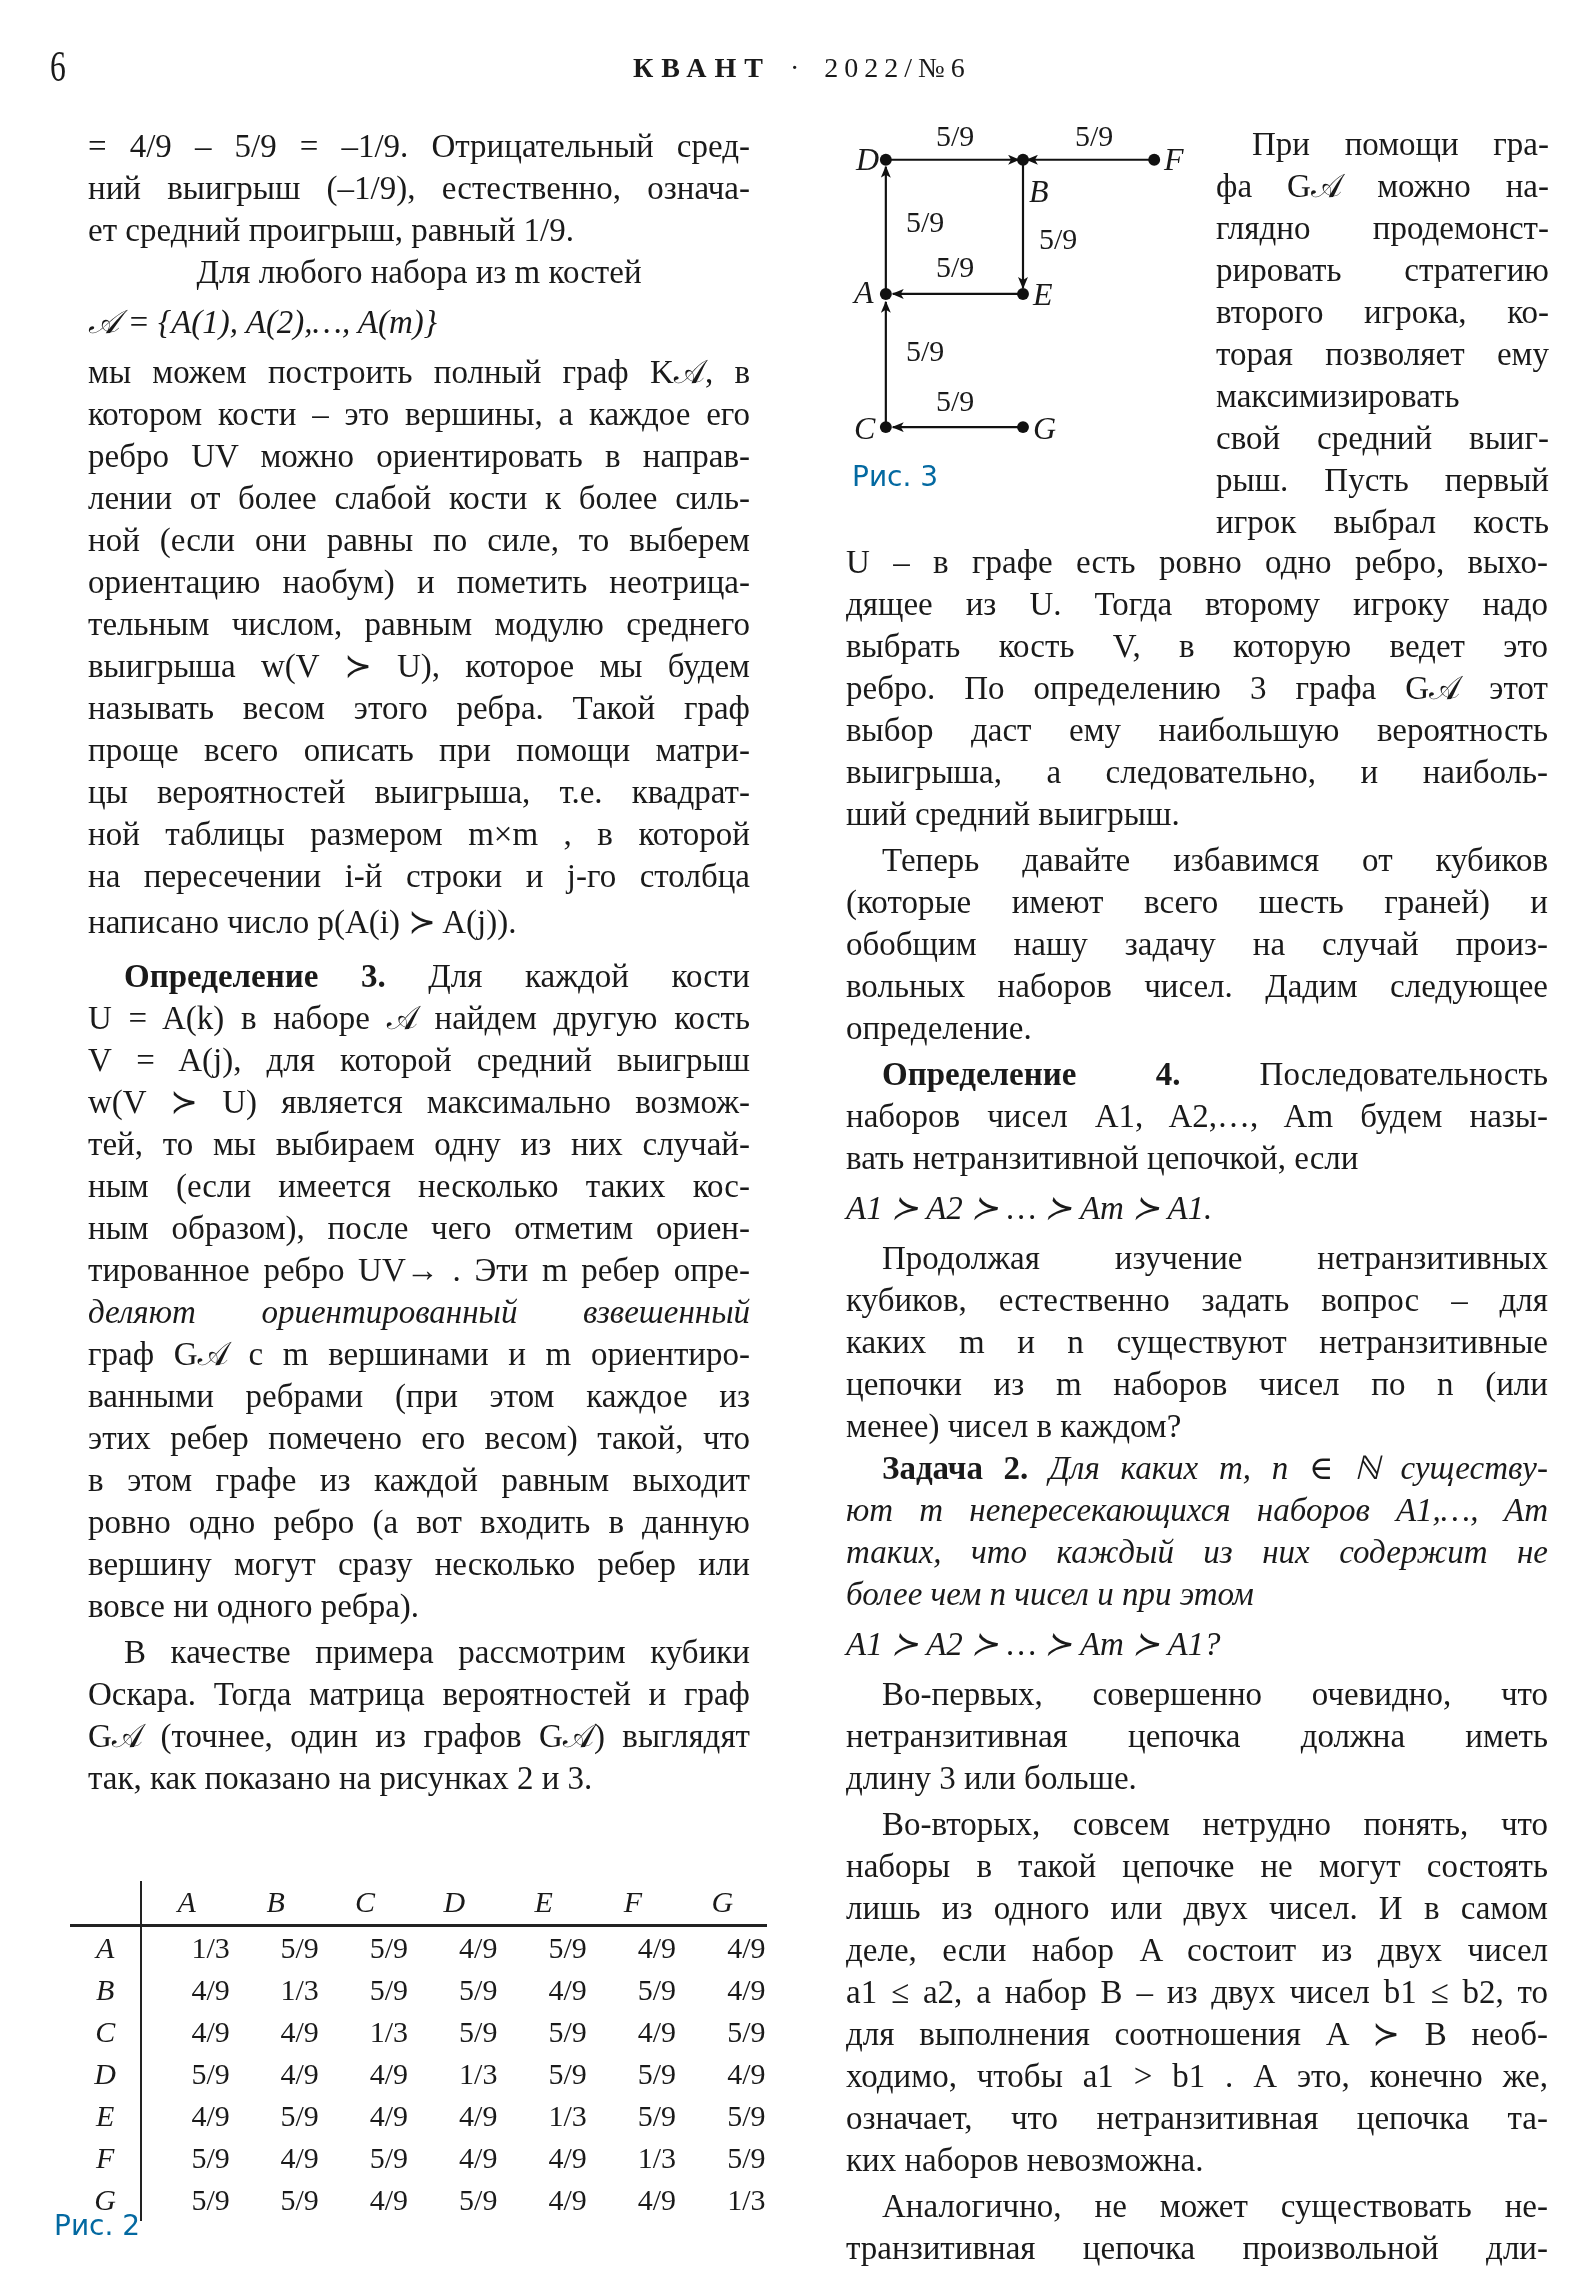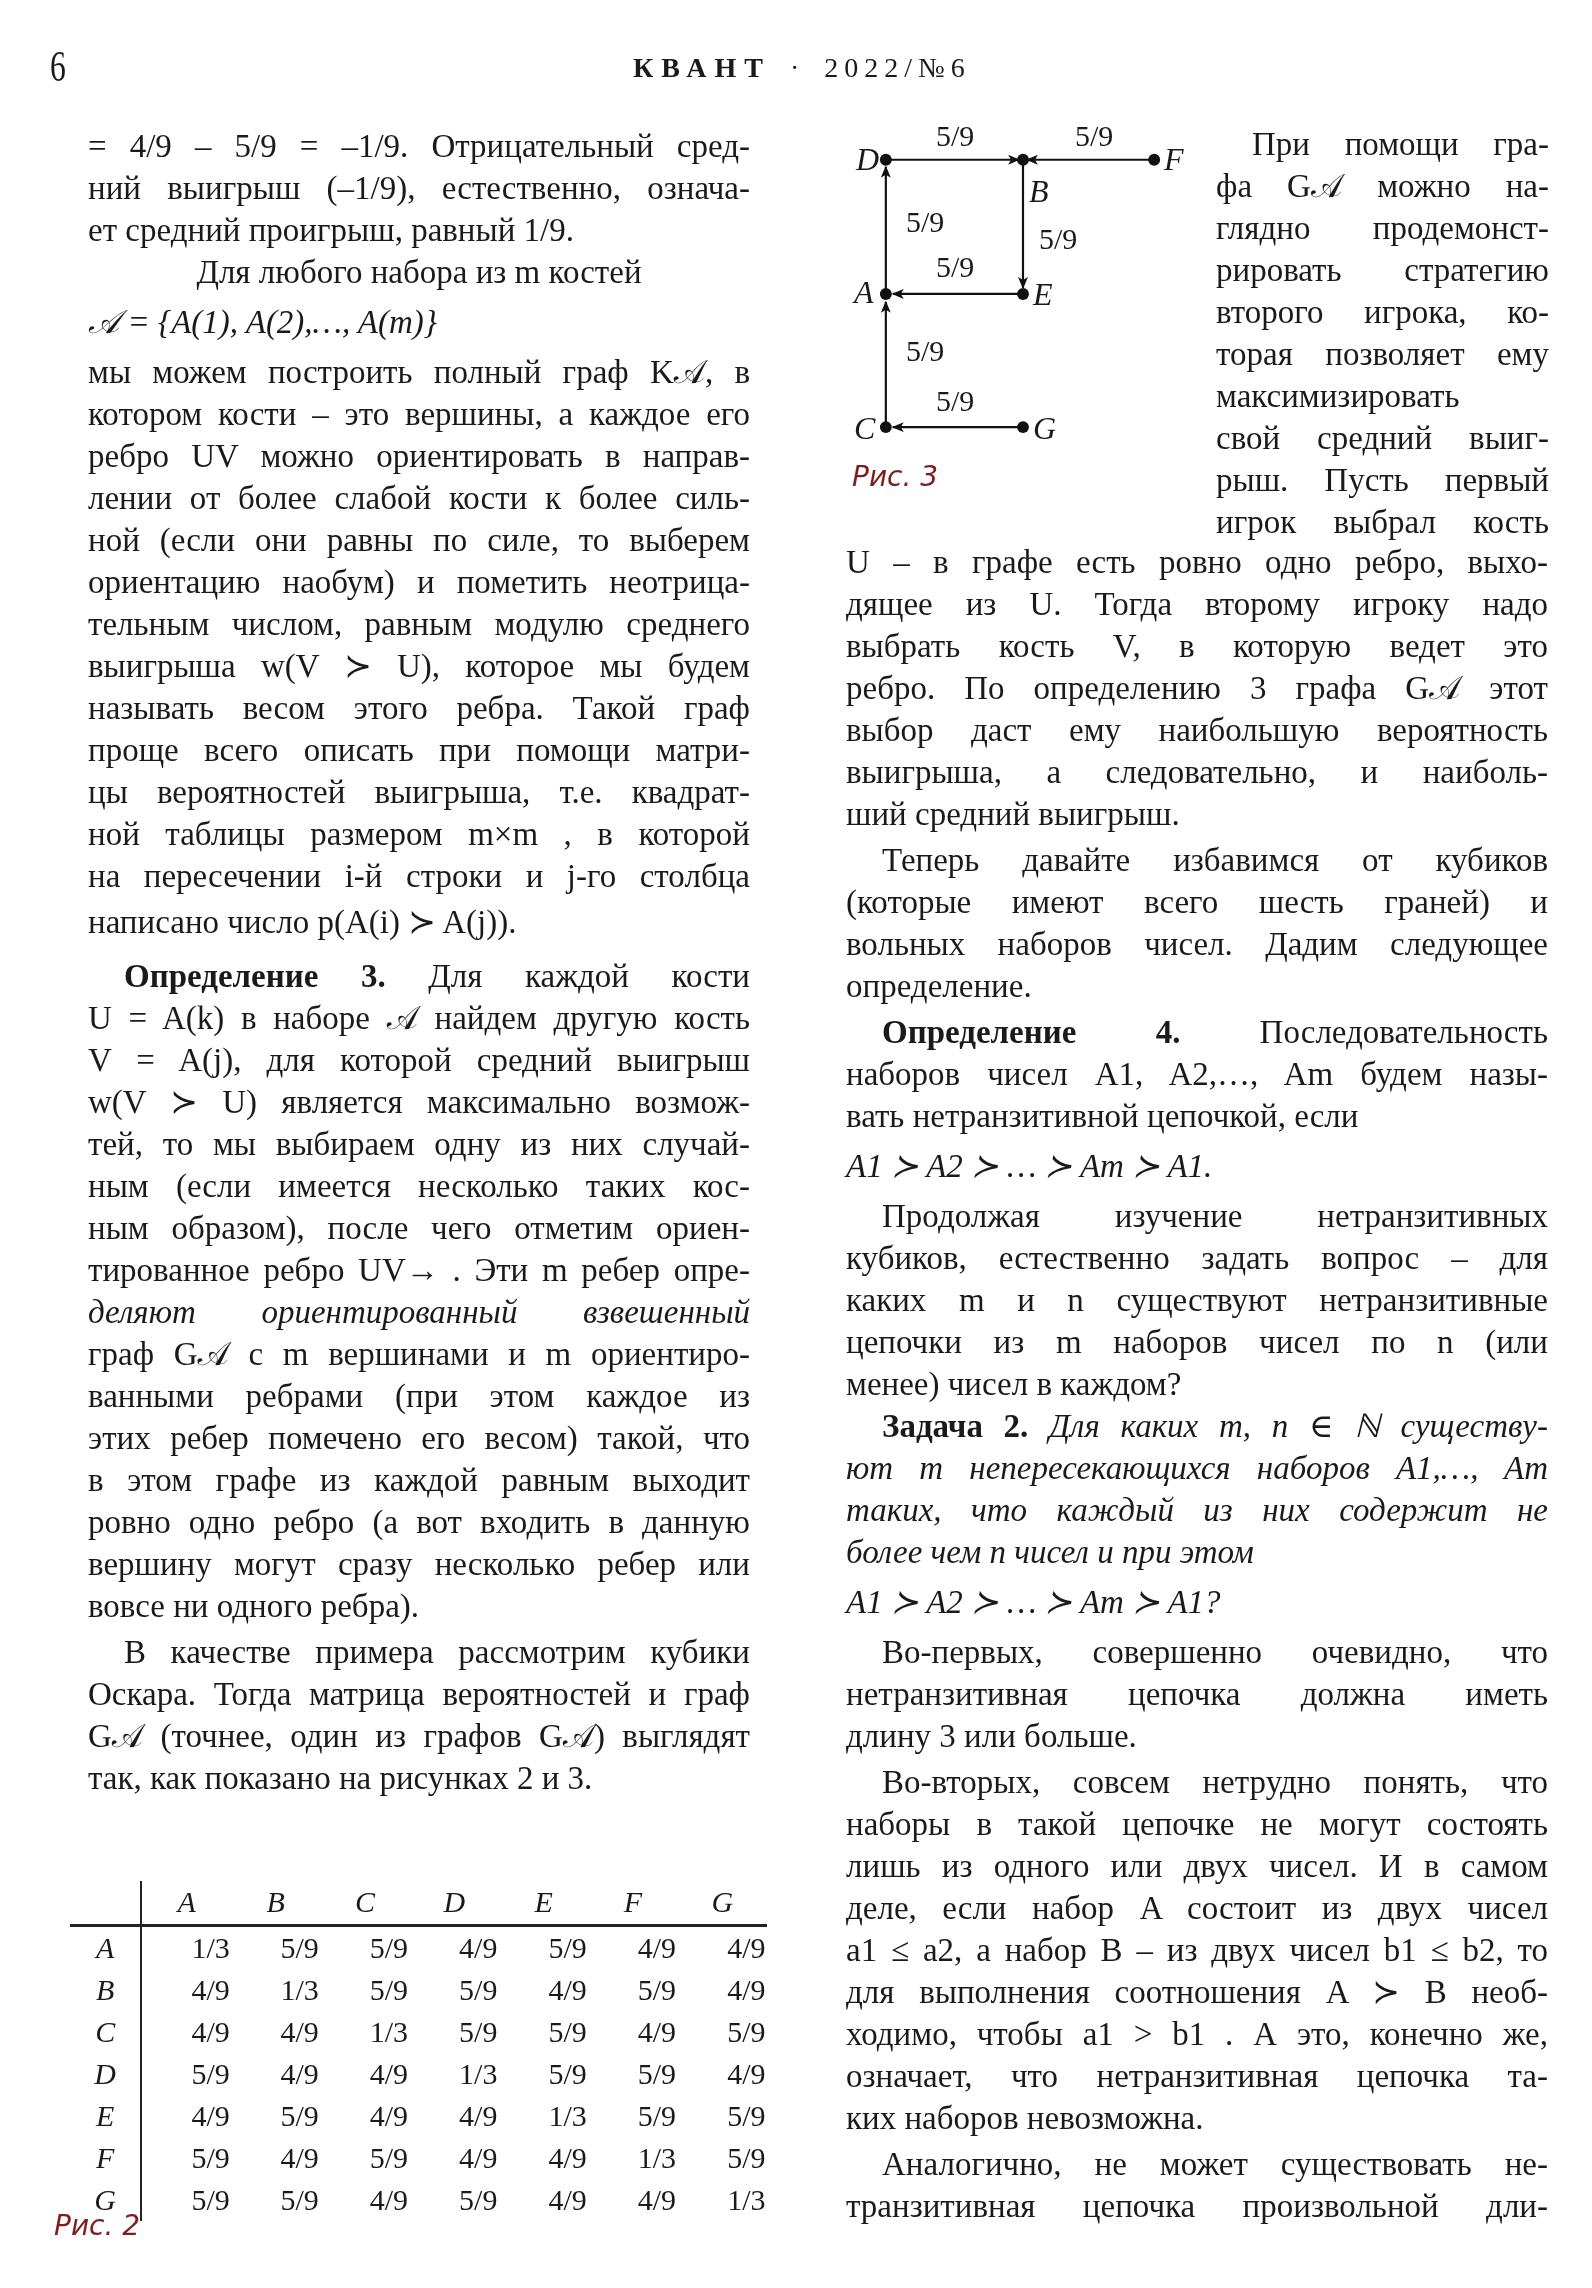--- a/index.html
+++ b/index.html
@@ -38,22 +38,22 @@
   b { font-weight: bold; }
   .math { font-style: italic; }
   .formula { display: block; text-align: left; height: 58px; line-height: 58px; white-space: nowrap; }
   .spacer { display: block; height: 8px; }
   .para-gap { display: block; height: 4px; }
 
   
   .fig3 { position: absolute; left: 844px; top: 117px; width: 358px; height: 378px; }
   .fig3 svg { position: absolute; left: 0; top: 0; }
   .fig-caption {
-    position: absolute; font-family: "DejaVu Sans", sans-serif; font-style: italic;
-    font-size: 28px; line-height: 34px; color: #7f1d1d;
+    position: absolute; font-family: "DejaVu Sans", sans-serif; 
+    font-size: 28px; line-height: 34px; color: #0369a1;
   }
 
   
   .fig2 { position: absolute; left: 70px; top: 1881px; width: 697px; }
   table.prob { border-collapse: collapse; font-size: 30px; }
   table.prob th, table.prob td { height: 40px; padding: 0; text-align: center; font-weight: normal; }
   table.prob th.corner { width: 82px; border-right: 2px solid #222; }
   table.prob thead th { border-bottom: 3px solid #222; font-style: italic; height: 44px; }
   table.prob th.rowh { font-style: italic; border-right: 2px solid #222; width: 82px; }
   table.prob td { width: 90px; padding-left: 48px; }
@@ -285,20 +285,21 @@
     <span class="line">выбрать кость V, в которую ведет это</span>
     <span class="line">ребро. По определению 3 графа G𝒜 этот</span>
     <span class="line">выбор даст ему наибольшую вероятность</span>
     <span class="line">выигрыша, а следовательно, и наиболь-</span>
     <span class="line last">ший средний выигрыш.</span>
   </div>
   <span class="para-gap"></span>
   <div>
     <span class="line indent">Теперь давайте избавимся от кубиков</span>
     <span class="line">(которые имеют всего шесть граней) и</span>
+    <span class="line">обобщим нашу задачу на случай произ-</span>
     <span class="line">вольных наборов чисел. Дадим следующее</span>
     <span class="line last">определение.</span>
   </div>
   <span class="para-gap"></span>
   <div>
     <span class="line indent"><b>Определение 4.</b> <span>Последовательность</span></span>
     <span class="line">наборов чисел A1, A2,…, Am будем назы-</span>
     <span class="line last">вать нетранзитивной цепочкой, если</span>
   </div>
   <span class="formula math">A1 ≻ A2 ≻ … ≻ Am ≻ A1.</span>

